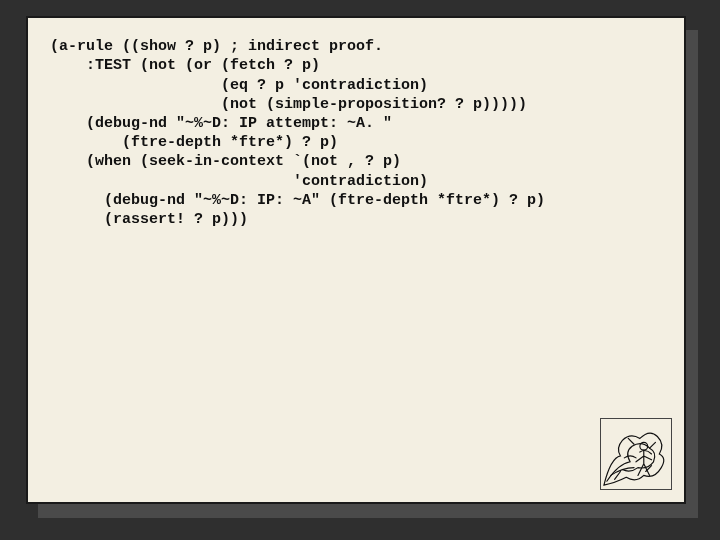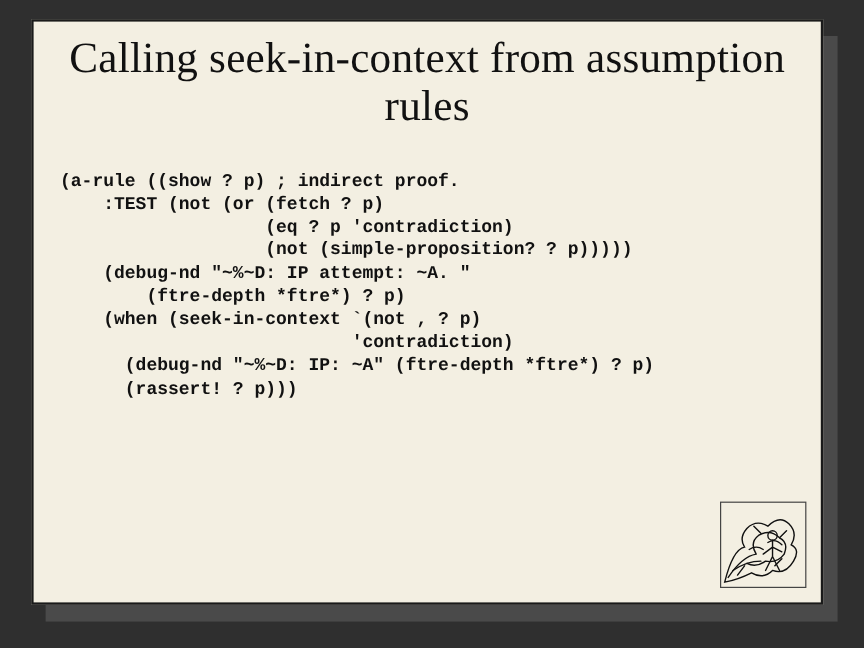--- a/index.html
+++ b/index.html
@@ -70,21 +70,20 @@
     display: block;
   }
 </style>
 </head>
 <body>
 
 <div class="stage">
   <div class="slide-shadow"></div>
   <div class="slide">
 
-    <div class="title">Calling seek-in-context from assumption rules</div>
 
     <div class="code">
 <span>(a-rule ((show ? p) ; indirect proof.</span>
 <span>    :TEST (not (or (fetch ? p)</span>
 <span>                   (eq ? p 'contradiction)</span>
 <span>                   (not (simple-proposition? ? p)))))</span>
 <span>    (debug-nd "~%~D: IP attempt: ~A. "</span>
 <span>        (ftre-depth *ftre*) ? p)</span>
 <span>    (when (seek-in-context `(not , ? p)</span>
 <span>                           'contradiction)</span>

